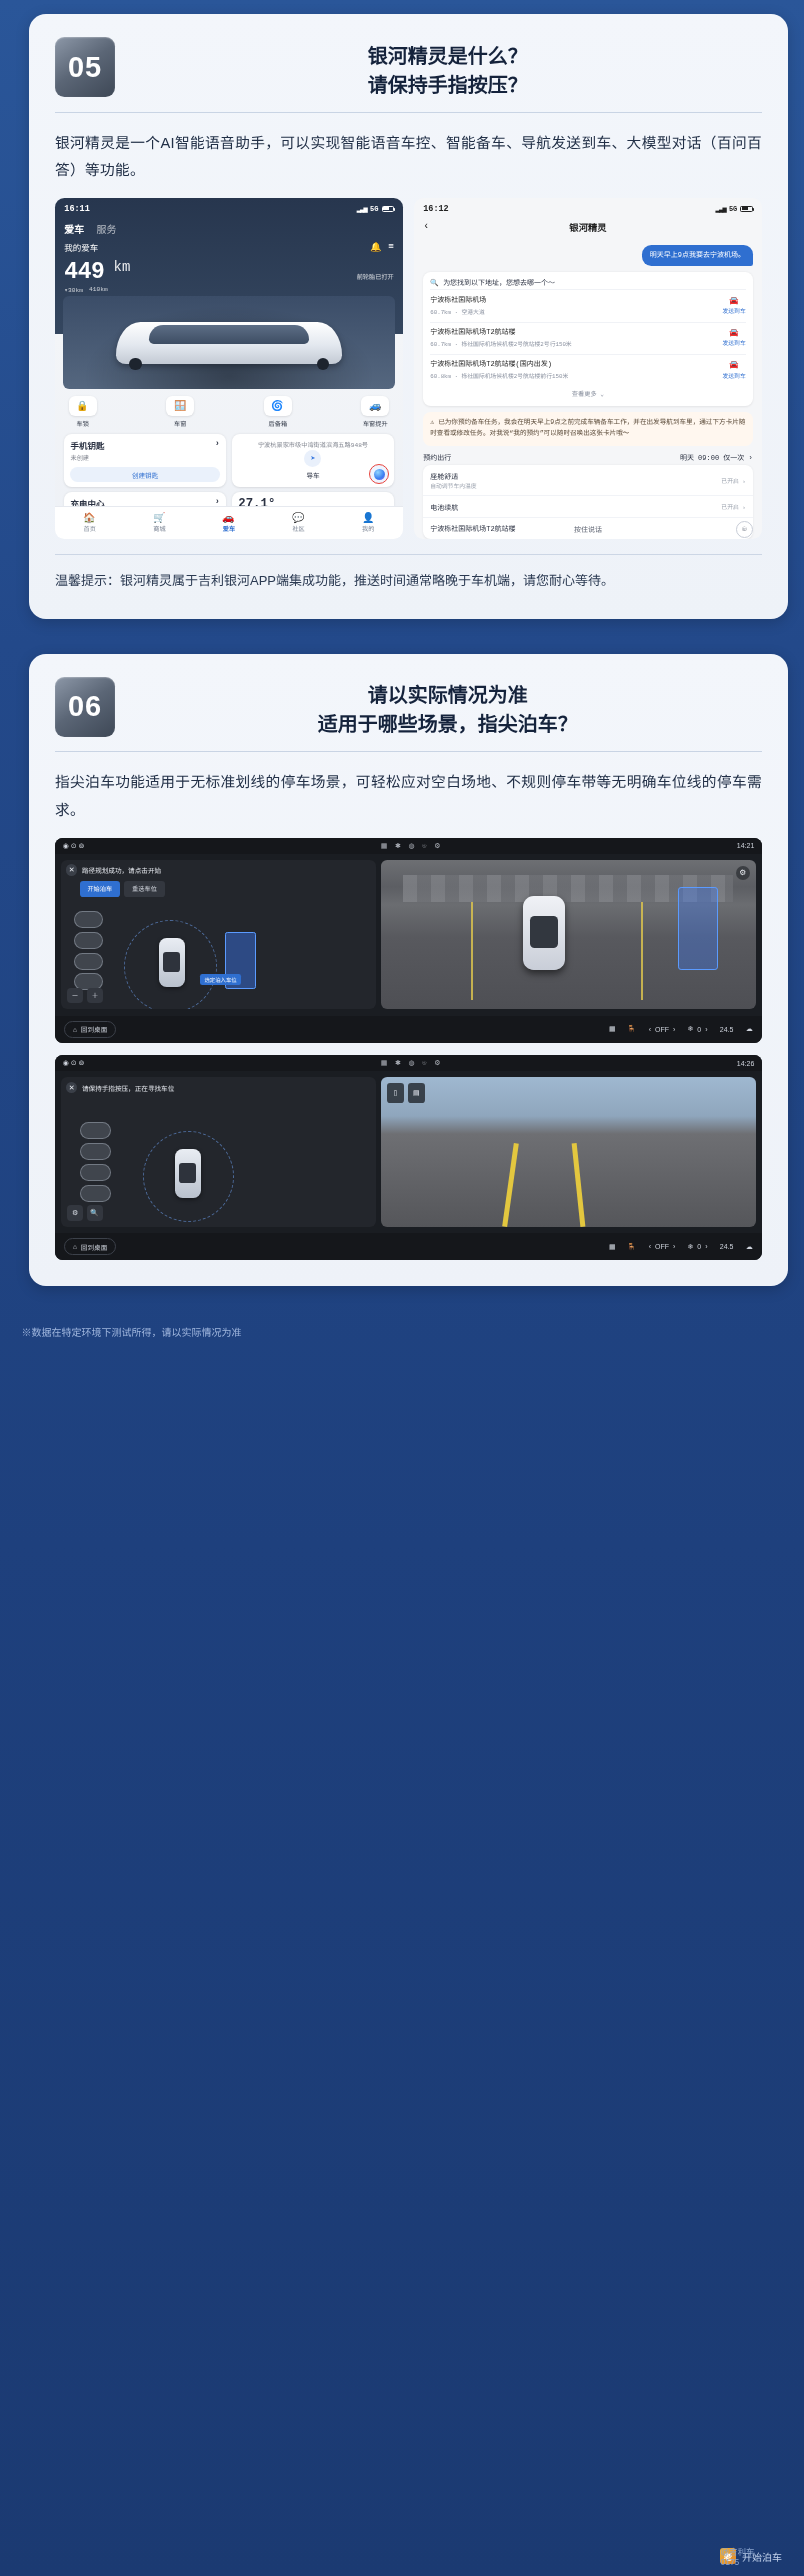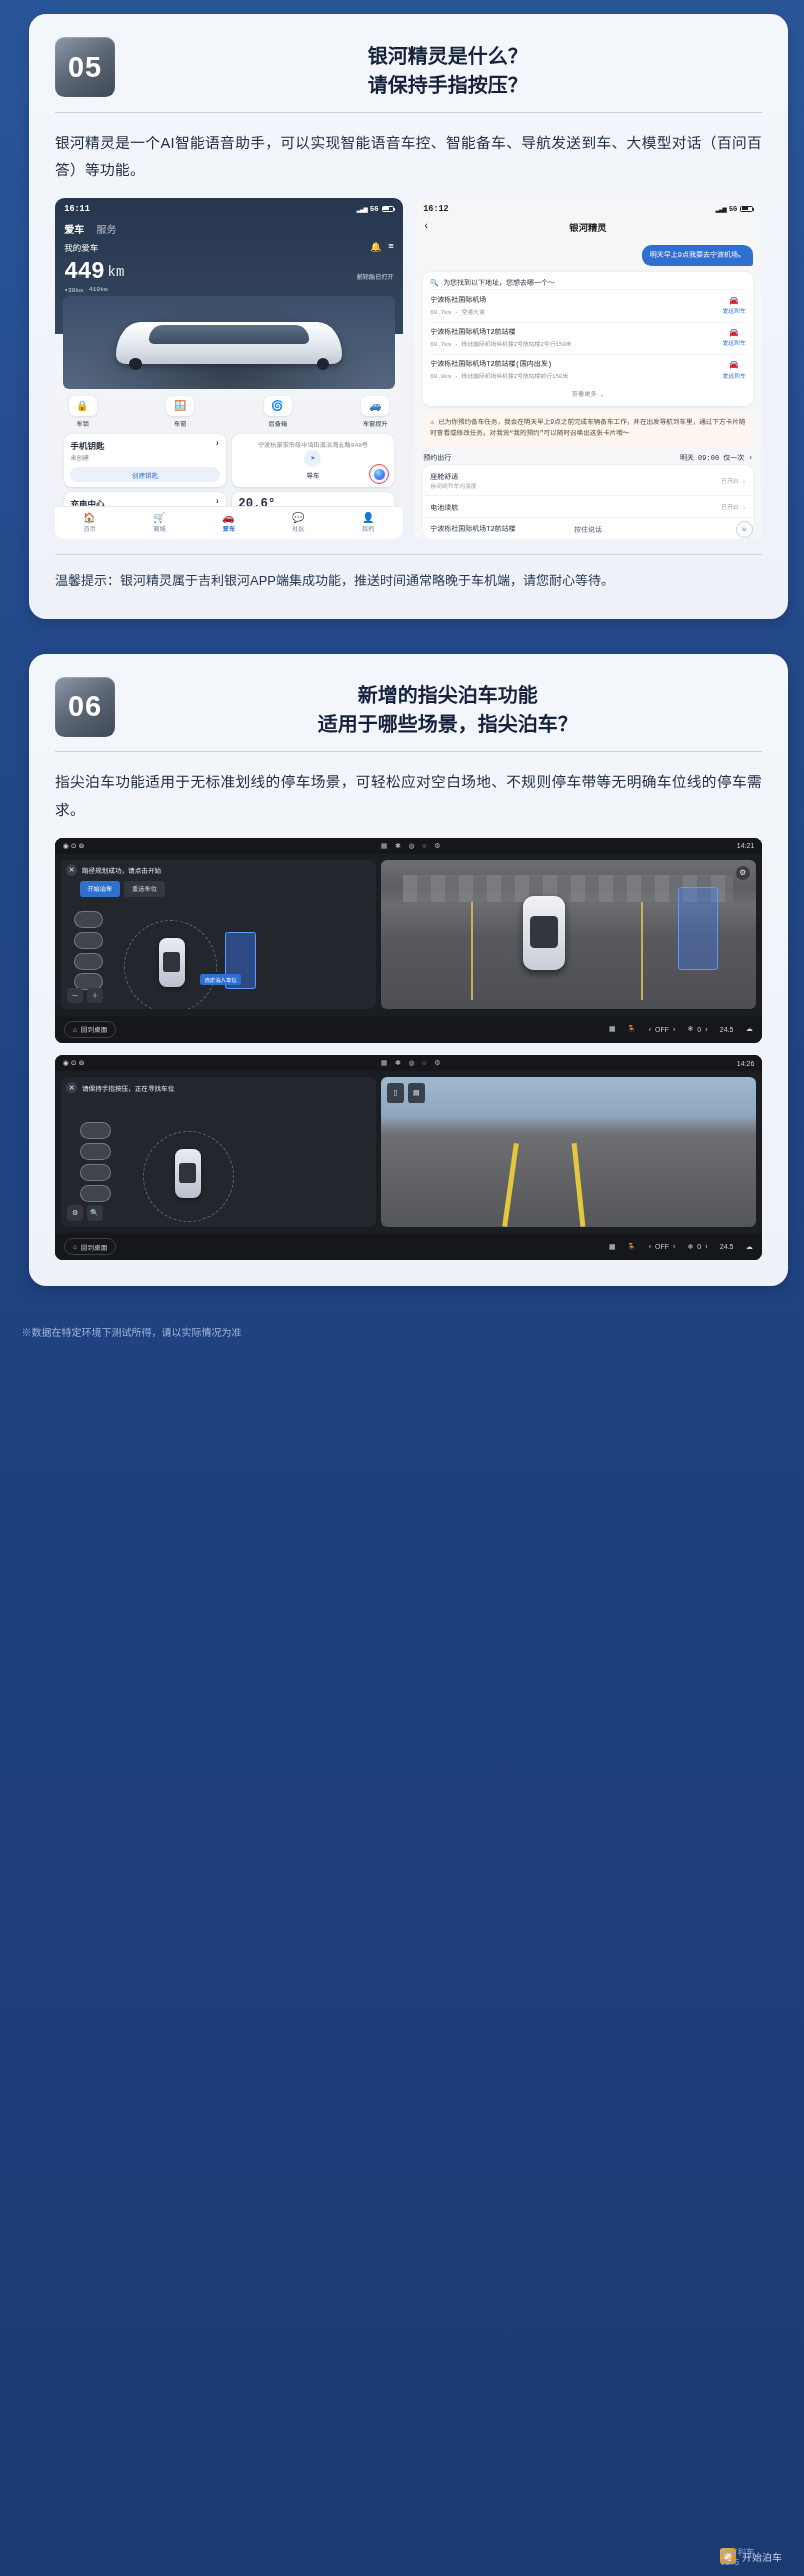--- a/index.html
+++ b/index.html
@@ -124,21 +124,21 @@
 
   
   .tabs-row { display: flex; gap: 12.3px; padding: 6.2px 9.3px 1.5px; font-size: 10px; }
   .tabs-row .active { font-weight: bold; }
   .tabs-row .dim { opacity: 0.65; }
   .mycar-row {
     display: flex; justify-content: space-between; align-items: center;
     padding: 3.1px 9.3px 0; font-size: 8.5px;
   }
   .mycar-icons { display: flex; gap: 6.2px; font-size: 9.3px; }
-  .range-row { padding: 4.6px 9.3px 0; display: flex; align-items: center; gap: 3px; }
+  .range-row { padding: 4.6px 9.3px 0; display: flex; align-items: flex-start; gap: 9px; }
   .range-num { font-size: 23px; font-weight: bold; letter-spacing: -0.4px; }
   .range-unit { font-size: 14px; opacity: 0.9; }
   .range-sub { font-size: 6.2px; opacity: 0.75; padding: 1.5px 9.3px 0; display: flex; gap: 6.2px; }
   .lock-note { position: absolute; right: 9.3px; top: 74px; font-size: 6.2px; opacity: .8; }
 
   .car-img {
     height: 93px;
     margin: 1.5px 7.7px 0;
     border-radius: 6.2px;
     background:
@@ -516,21 +516,21 @@
 
       <div class="tiles2">
         <div class="tile">
           <div class="tile-title">
             <span>充电中心</span>
             <span>›</span>
           </div>
         </div>
         <div class="tile">
           <div class="temp">
-            <span>20.6</span><span>°</span>
+            <span>27.1</span><span>°</span>
           </div>
         </div>
       </div>
 
       <div class="tabbar">
         <div>
           <span class="tb-ic">🏠</span>
           <span>首页</span>
         </div>
         <div>
@@ -644,21 +644,21 @@
     </div>
   </div>
 
   <div class="tip">温馨提示：银河精灵属于吉利银河APP端集成功能，推送时间通常略晚于车机端，请您耐心等待。</div>
 </div>
 
 <div class="card">
   <div class="card-head">
     <div class="num-badge">06</div>
     <div class="head-title">
-      <span>新增的指尖泊车功能</span>
+      <span>请以实际情况为准</span>
       <span>适用于哪些场景，指尖泊车？</span>
     </div>
   </div>
 
   <div class="para">指尖泊车功能适用于无标准划线的停车场景，可轻松应对空白场地、不规则停车带等无明确车位线的停车需求。</div>
 
   <div class="hmi">
     <div class="hmi-status">
       <span>◉ ⊙ ⊚</span>
       <span class="mid">

